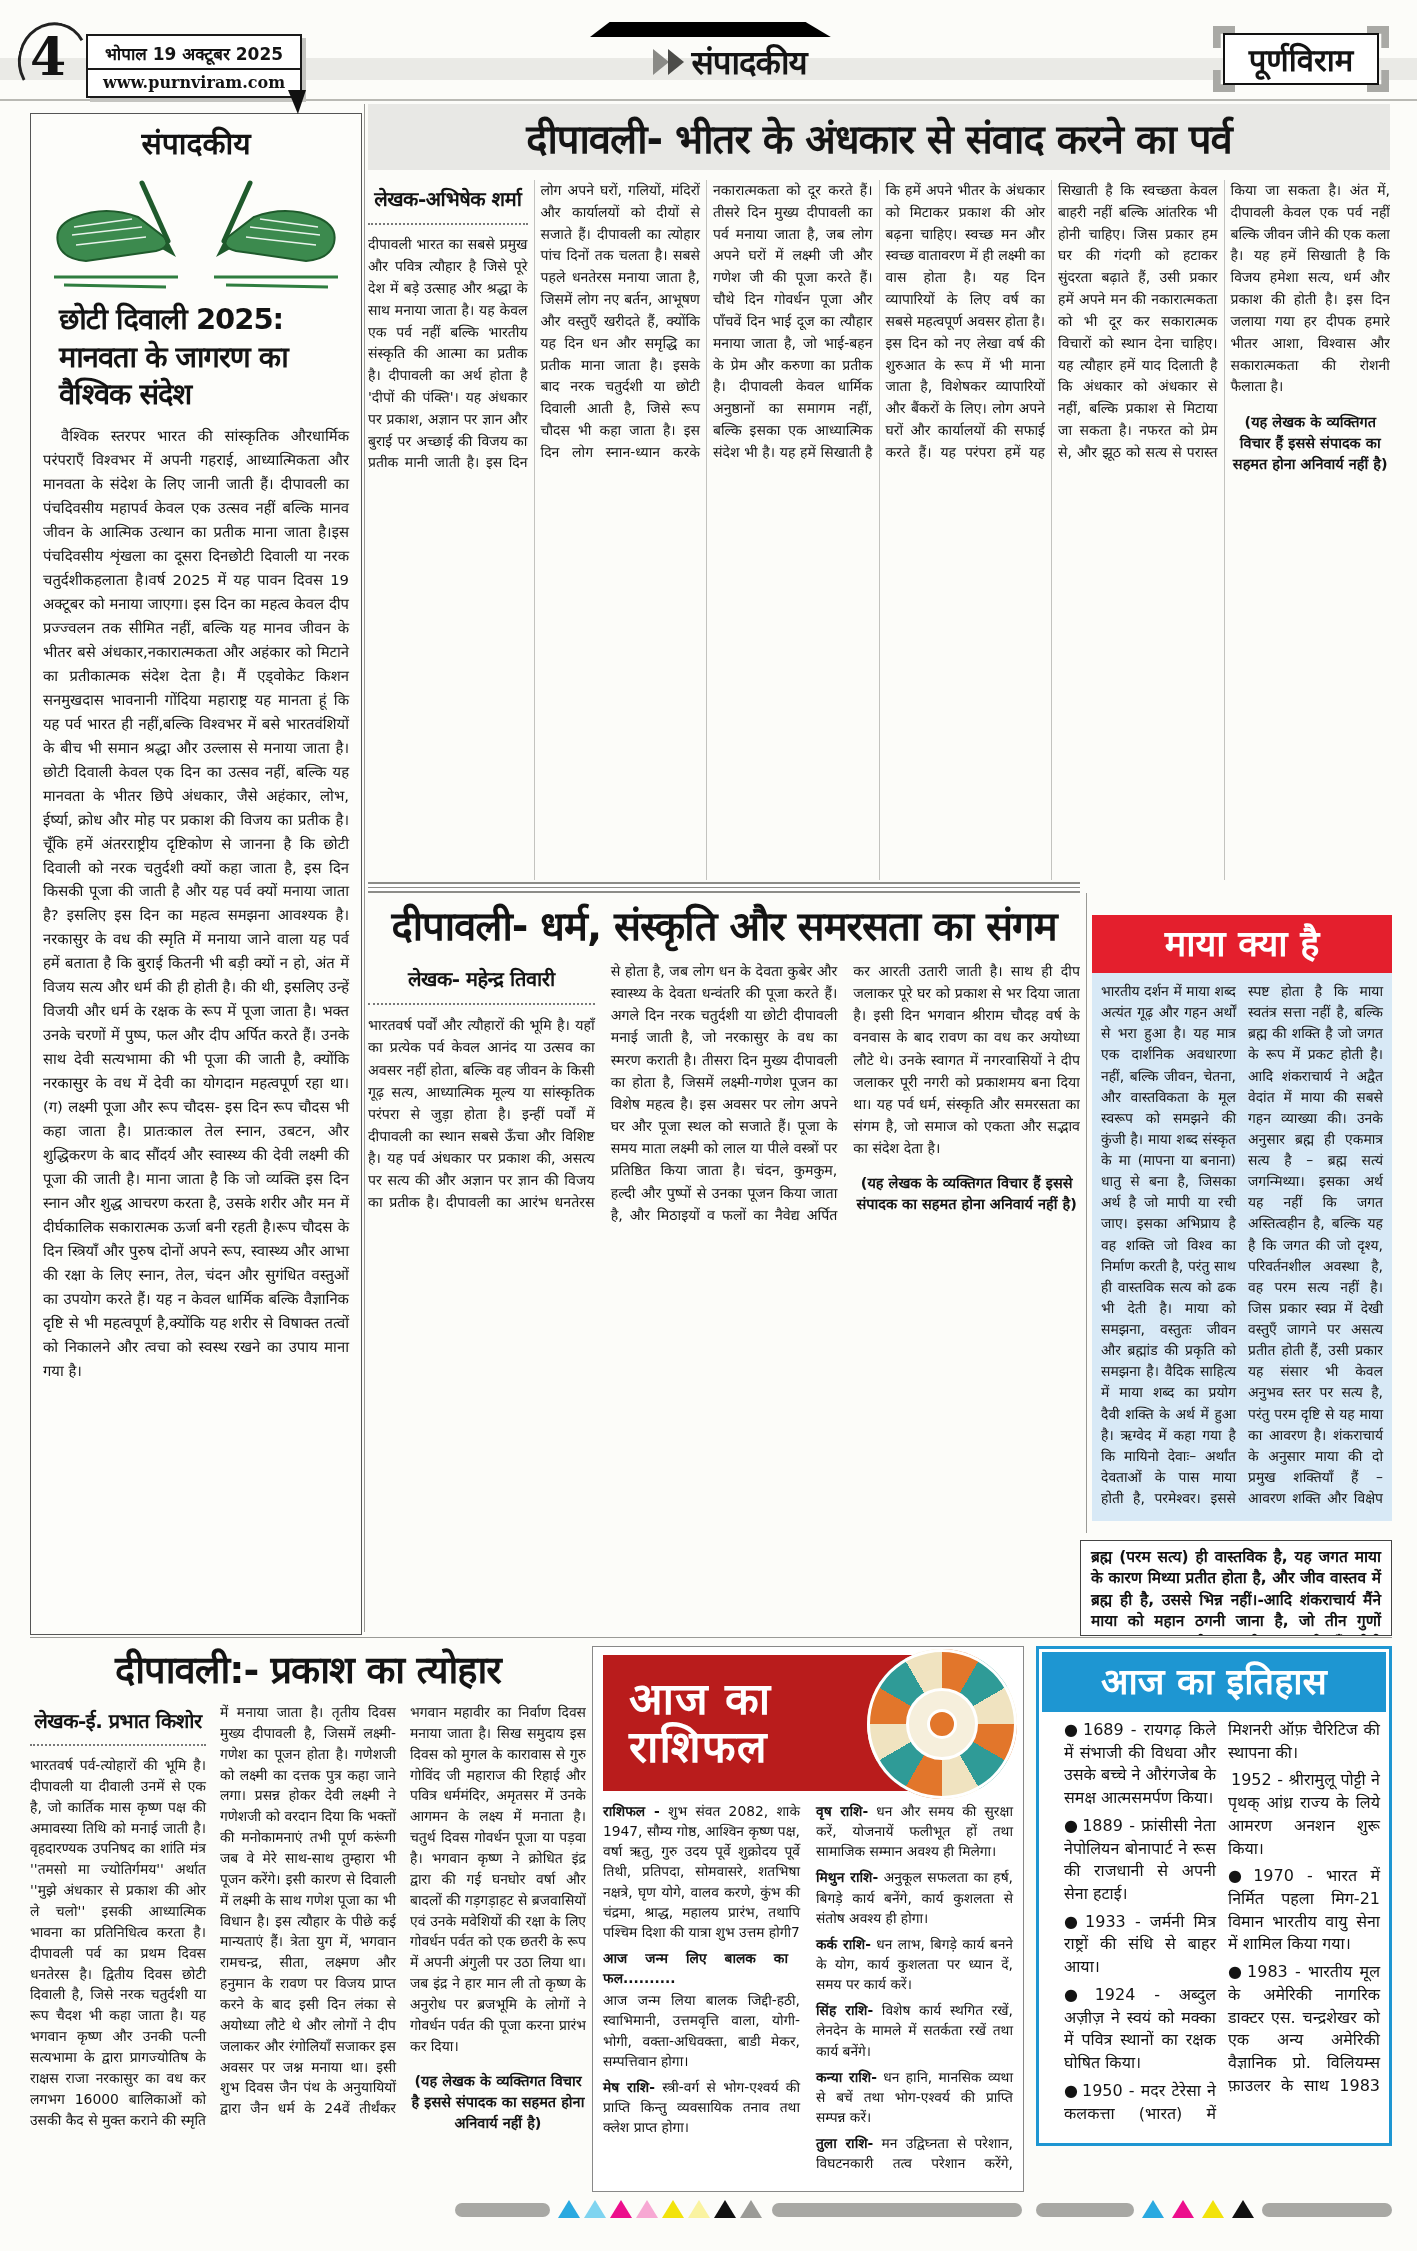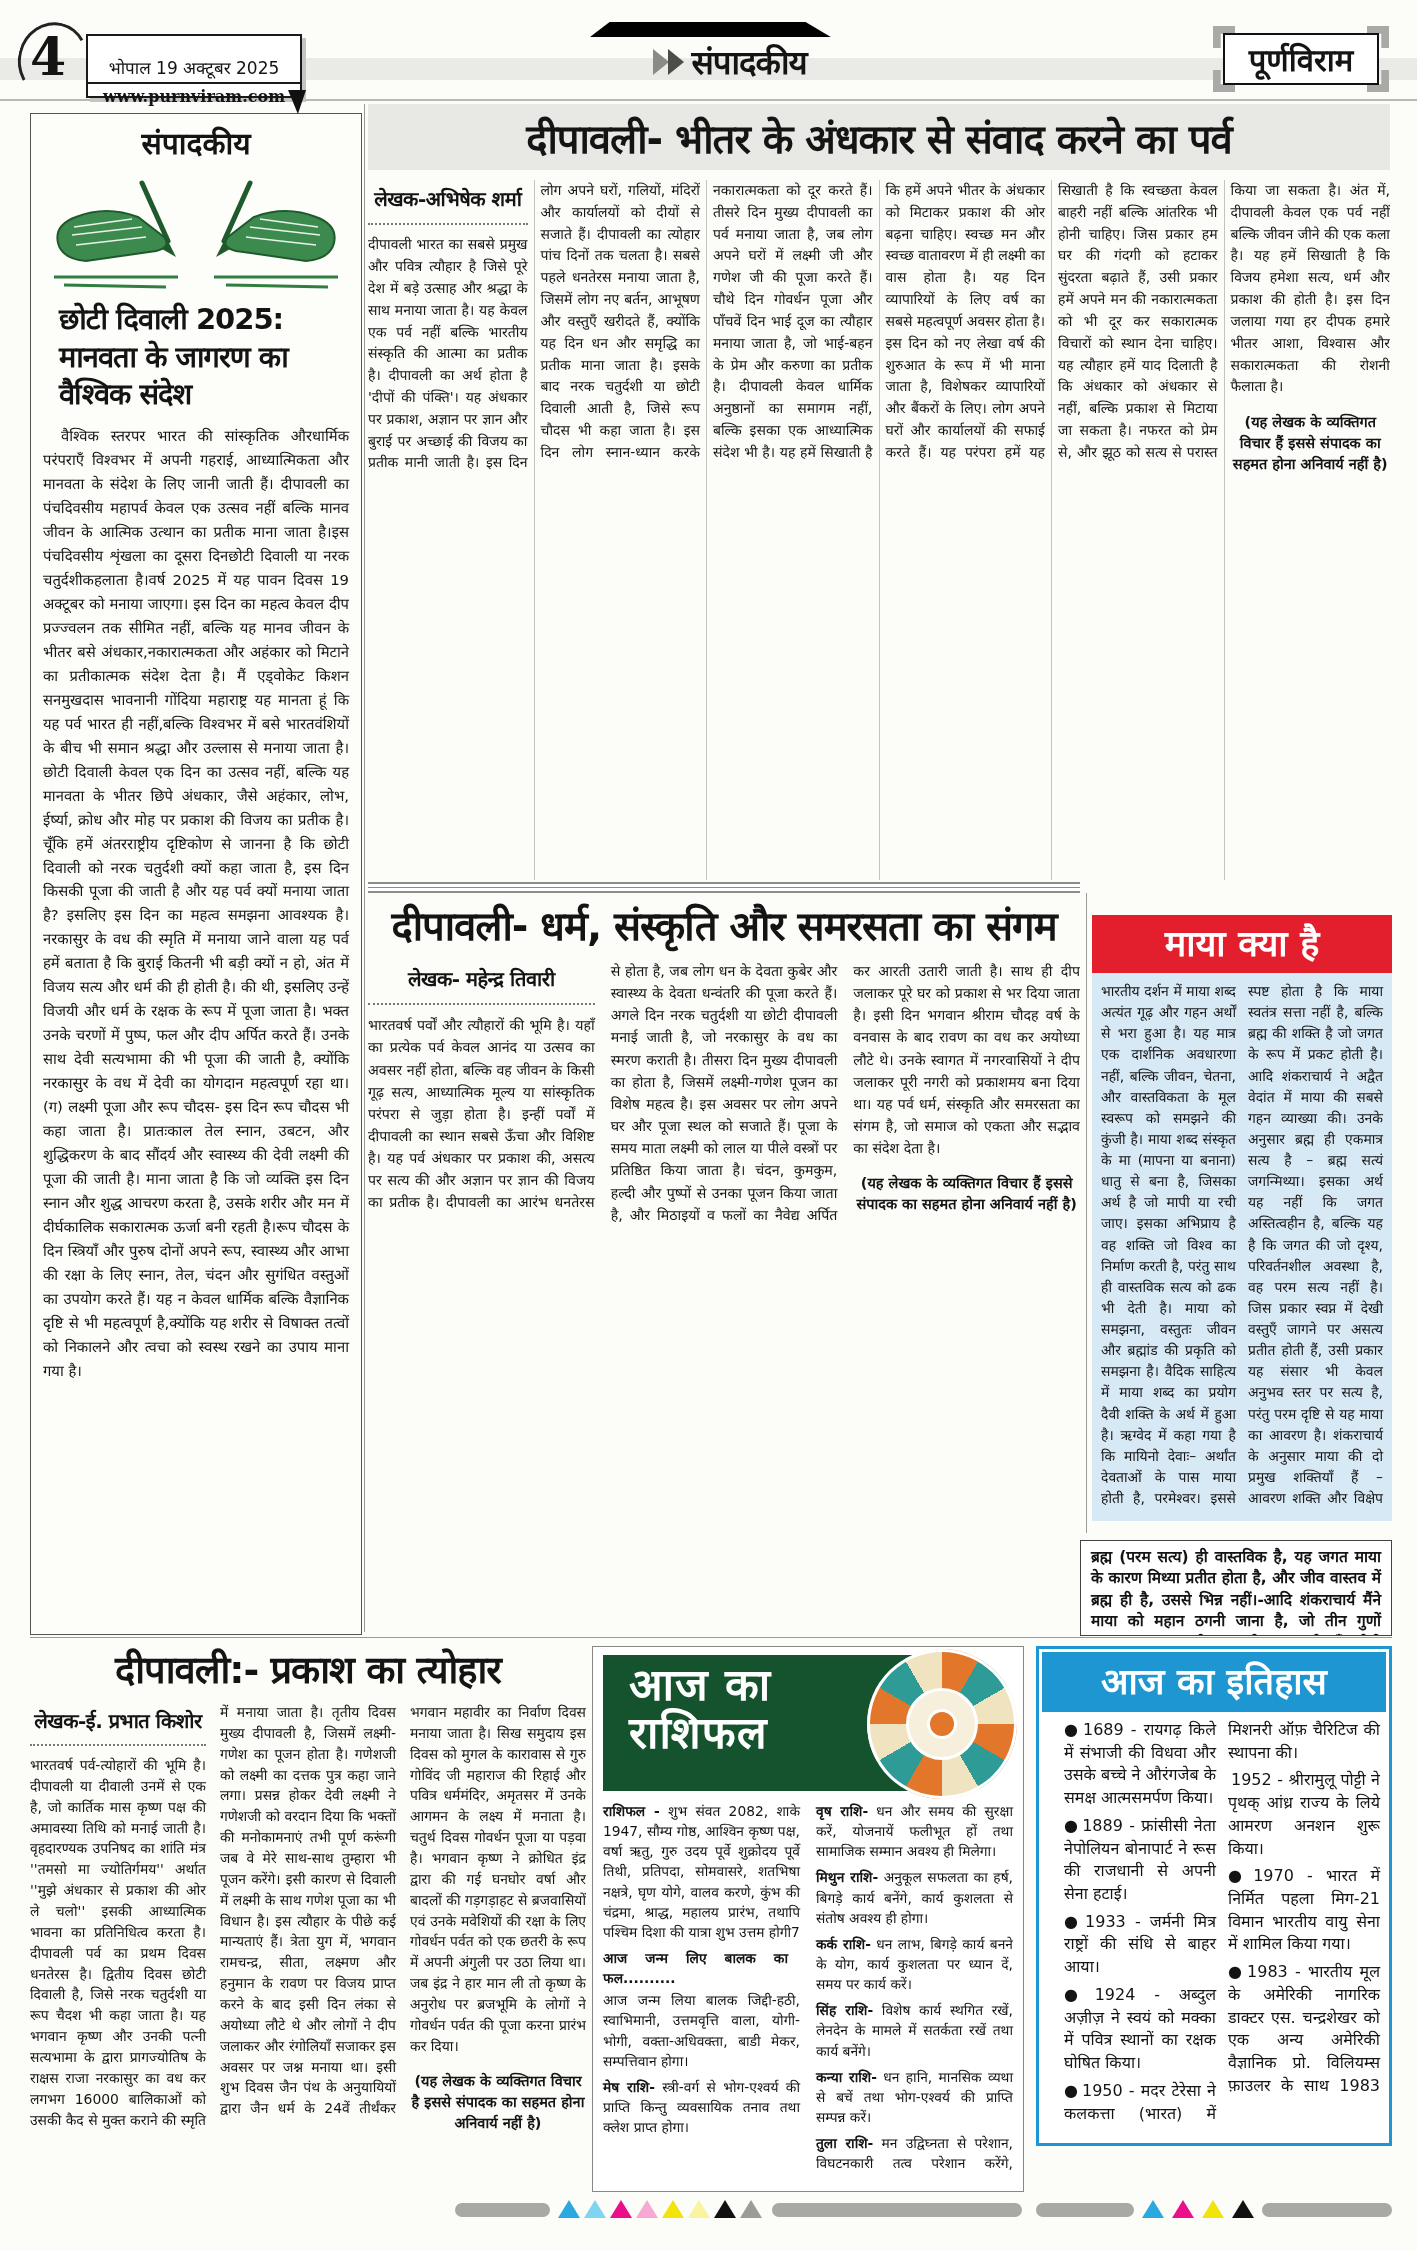--- a/index.html
+++ b/index.html
@@ -5,21 +5,21 @@
   html,body{margin:0;padding:0;}
   body{background:#d8d8d4;font-family:"DejaVu Sans","Liberation Sans",sans-serif;}
   #page{position:relative;width:1417px;height:2251px;margin:0 auto;background:#fcfcf9;color:#141414;overflow:hidden;}
   .just{text-align:justify;}
   
   .head-band{position:absolute;left:0;top:58px;width:100%;height:22px;background:#eaeae6;}
   .head-rule{position:absolute;left:0;top:99px;width:100%;height:2px;background:#b9b9b4;}
   .page-num{position:absolute;left:30px;top:26px;font-size:52px;font-weight:bold;font-family:"DejaVu Serif","Liberation Serif",serif;z-index:3;}
   .num-arc{position:absolute;left:18px;top:22px;width:64px;height:70px;border:3px solid #222;border-radius:50%;border-right-color:transparent;border-bottom-color:transparent;transform:rotate(14deg);z-index:2;}
   .date-box{position:absolute;left:86px;top:34px;width:212px;height:60px;background:#fff;border:2px solid #1a1a1a;box-shadow:4px 4px 0 #c4c4c0;z-index:3;text-align:center;}
-  .date-line{font-size:17px;font-weight:normal;padding-top:20px;border-bottom:2px solid #1a1a1a;padding-bottom:3px;}
+  .date-line{font-size:17px;font-weight:bold;padding-top:6px;border-bottom:2px solid #1a1a1a;padding-bottom:3px;}
   .site-line{font-size:16px;font-weight:bold;font-family:"DejaVu Serif","Liberation Serif",serif;padding-top:3px;}
   .date-wedge{position:absolute;right:-6px;bottom:-18px;width:18px;height:24px;background:#111;clip-path:polygon(0 0,100% 0,55% 100%);}
   .emblem{position:absolute;left:580px;top:22px;width:300px;text-align:center;z-index:3;}
   .emblem-roof{height:15px;background:#000;clip-path:polygon(7% 0,77% 0,86% 100%,0 100%);margin:0 10px 2px 10px;}
   .emblem-row{display:flex;align-items:center;justify-content:center;gap:7px;background:transparent;}
   .chev{width:0;height:0;border-top:13px solid transparent;border-bottom:13px solid transparent;border-left:16px solid #8a8a86;display:inline-block;}
   .chev.c2{border-left-color:#4c4c49;margin-left:-8px;}
   .emblem-title{font-size:33px;font-weight:bold;letter-spacing:-1px;}
   .logo-box{position:absolute;right:28px;top:26px;width:176px;height:66px;z-index:3;}
   .corner{position:absolute;width:22px;height:22px;background:#a9a9a5;}
@@ -56,21 +56,21 @@
   
   .quote{position:absolute;left:1080px;top:1540px;width:312px;height:96px;border:1.5px solid #444;background:#fff;padding:6px 10px;box-sizing:border-box;font-size:15.5px;line-height:1.38;font-weight:600;overflow:hidden;}
   .quote b{font-weight:800;}
   
   .a3{position:absolute;left:30px;top:1642px;width:556px;height:592px;overflow:hidden;}
   .a3-headline{font-size:38px;font-weight:bold;text-align:center;letter-spacing:-1px;margin:0 0 8px 0;}
   .a3-cols{column-count:3;column-gap:14px;font-size:13.9px;line-height:1.5;height:528px;overflow:hidden;}
   
   .rashi{position:absolute;left:592px;top:1646px;width:432px;height:546px;border:1.5px solid #888;background:#fff;box-sizing:border-box;overflow:hidden;}
   .rashi-head{position:relative;height:152px;}
-  .rashi-black{position:absolute;left:10px;top:8px;width:318px;height:136px;background:#14532d;color:#fff;font-weight:bold;font-size:44px;line-height:1.1;padding:6px 0 0 26px;box-sizing:border-box;letter-spacing:1px;}
+  .rashi-black{position:absolute;left:10px;top:8px;width:318px;height:136px;background:#b91c1c;color:#fff;font-weight:bold;font-size:44px;line-height:1.1;padding:20px 0 0 26px;box-sizing:border-box;letter-spacing:1px;}
   .wheel{position:absolute;right:6px;top:2px;width:150px;height:150px;border-radius:50%;
     background:conic-gradient(#e2762b 0 30deg,#2f9b97 30deg 60deg,#f0e3c0 60deg 90deg,#e2762b 90deg 120deg,#2f9b97 120deg 150deg,#f0e3c0 150deg 180deg,#e2762b 180deg 210deg,#2f9b97 210deg 240deg,#f0e3c0 240deg 270deg,#e2762b 270deg 300deg,#2f9b97 300deg 330deg,#f0e3c0 330deg 360deg);
     box-shadow:inset 0 0 0 3px #fff;}
   .wheel::before{content:"";position:absolute;inset:26%;border-radius:50%;background:#f6efdc;border:3px solid #fff;}
   .wheel::after{content:"";position:absolute;inset:40%;border-radius:50%;background:#e2762b;border:3px solid #fff;}
   .rashi-cols{padding:2px 10px;column-count:2;column-gap:16px;font-size:13.8px;line-height:1.46;height:378px;overflow:hidden;}
   .rf-intro{margin:0 0 6px 0;}
   .rf-birth-head{font-weight:bold;margin:4px 12px 2px 0;}
   .rf-sign{margin:0 0 6px 0;}
   .rf-sign b{font-weight:800;}

